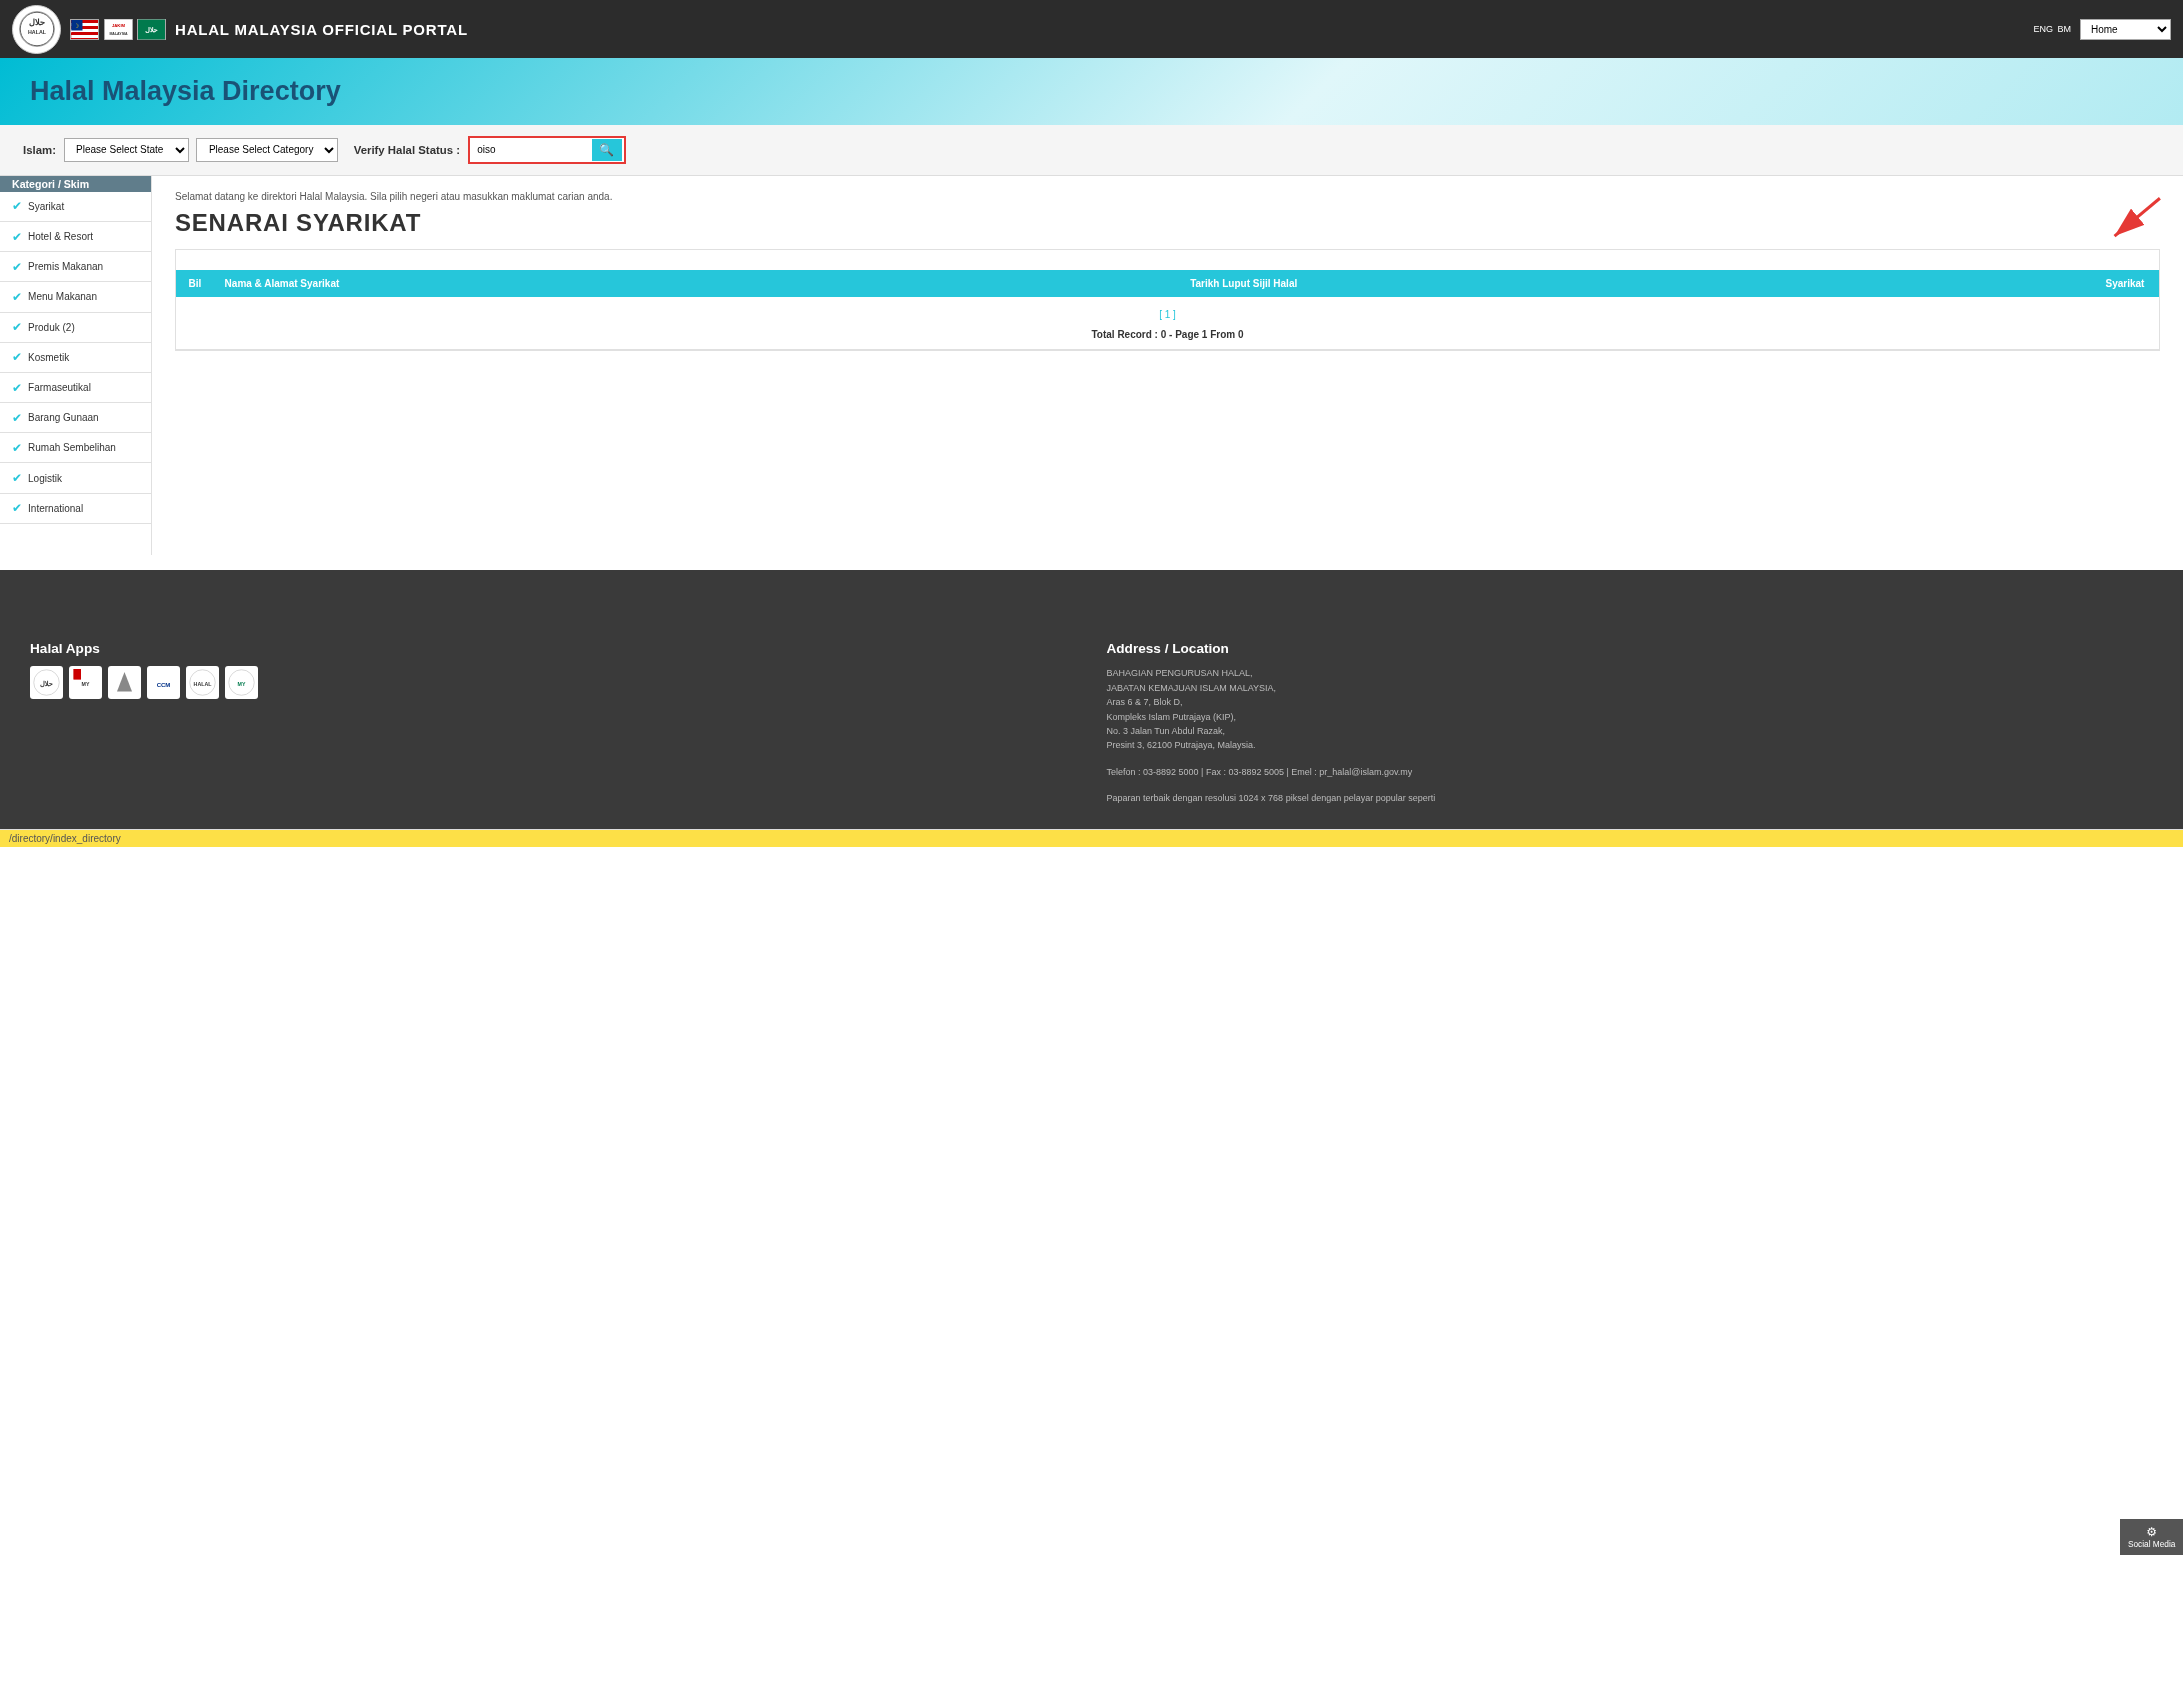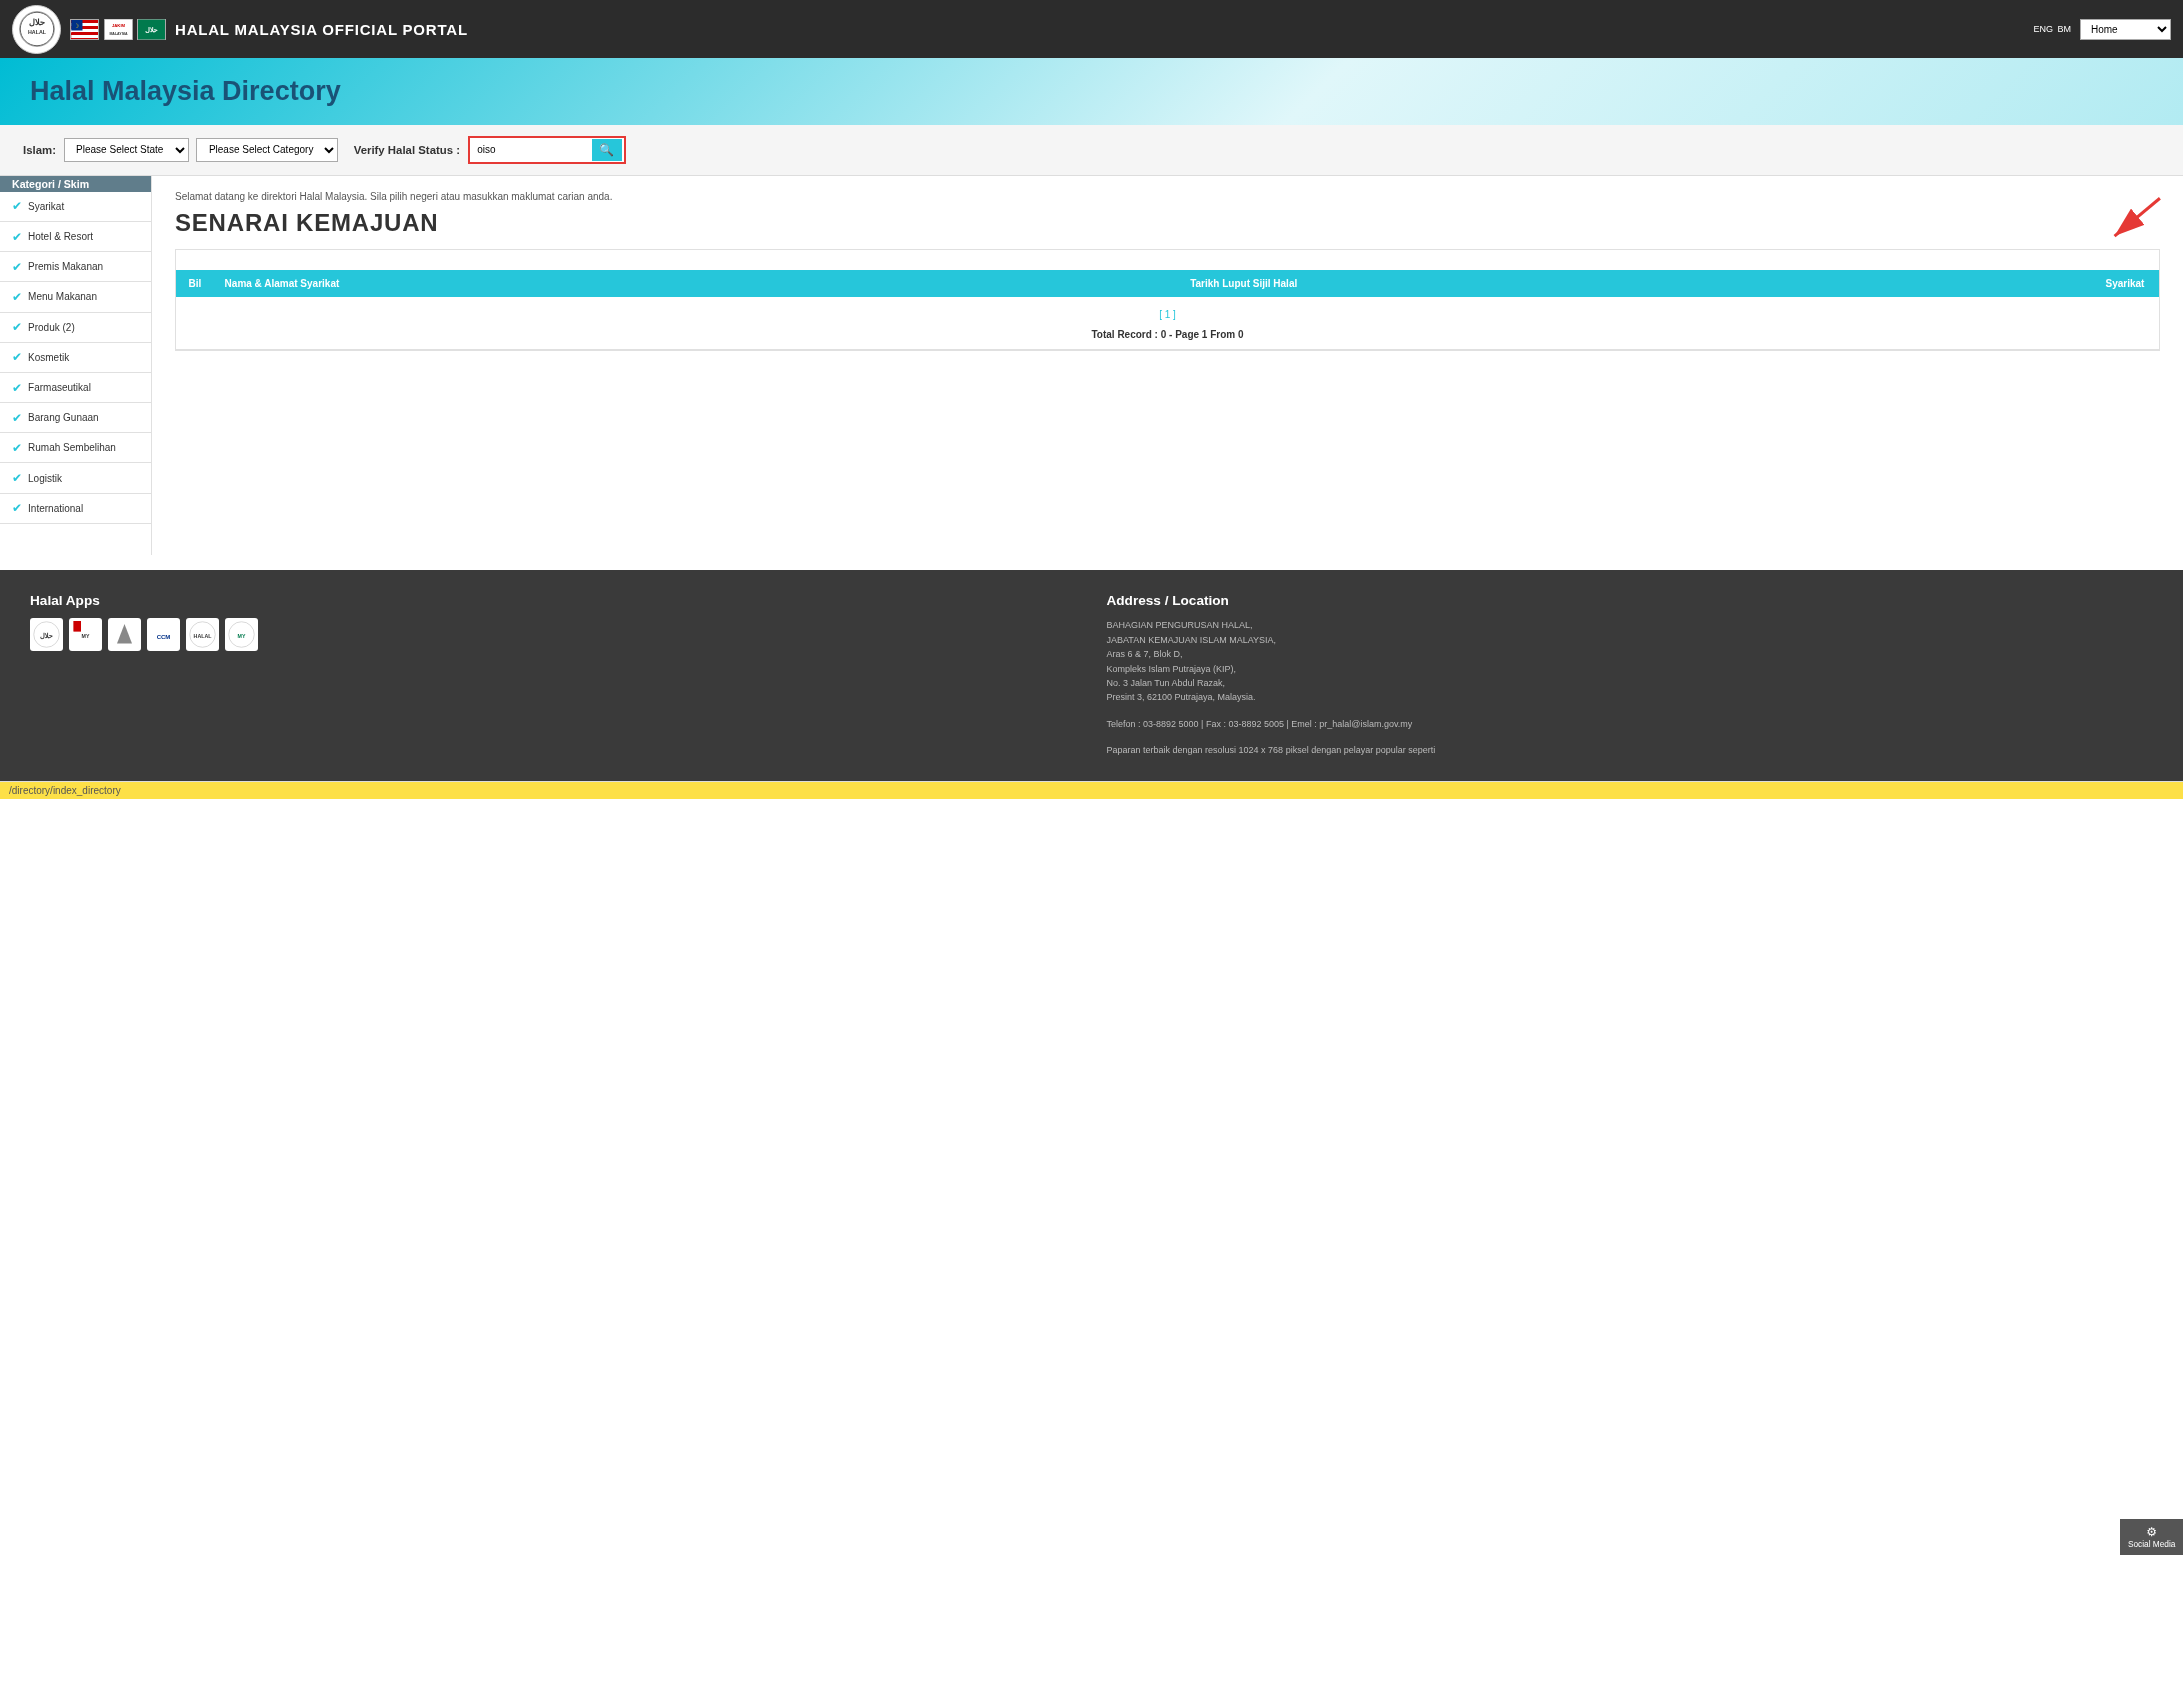--- a/index.html
+++ b/index.html
@@ -239,21 +239,21 @@
     
     .footer {
       background: #3a3a3a;
       color: #ccc;
       padding: 23px 30px;
       display: flex;
       gap: 30px;
       flex-wrap: wrap;
       margin-top: 15px;
     }
-    .footer-col { flex: 1; min-width: 136px; }
+    .footer-col { flex: 1; min-width: 136px; margin-top: 48px; }
     .footer-col h3 { color: #fff; font-size: 13.6px; margin-bottom: 10.6px; }
     .footer-col p { font-size: 9px; line-height: 1.6; color: #bbb; }
     .footer-apps {
       display: flex; flex-wrap: wrap; gap: 6px; margin-top: 7.6px;
     }
     .footer-app-icon {
       width: 33px; height: 33px;
       background: #fff;
       border-radius: 3px;
       display: flex; align-items: center; justify-content: center;
@@ -409,21 +409,21 @@
       <span class="sidebar-item-label">Logistik</span>
     </div>
     <div class="sidebar-item">
       <span class="sidebar-check">✔</span>
       <span class="sidebar-item-label">International</span>
     </div>
   </aside>
 
   <div class="content content-area-wrapper">
     <p class="content-intro">Selamat datang ke direktori Halal Malaysia. Sila pilih negeri atau masukkan maklumat carian anda.</p>
-    <h2 class="content-title">SENARAI KEMAJUAN</h2>
+    <h2 class="content-title">SENARAI SYARIKAT</h2>
 
     <svg style="position:absolute;top:7.6px;right:7.6px;width:136px;height:91px;pointer-events:none;overflow:visible;" viewBox="0 0 180 120" width="136" height="91">
       <defs>
         <marker id="arrowhead" markerWidth="10" markerHeight="7" refX="10" refY="3.5" orient="auto">
           <polygon points="0 0, 10 3.5, 0 7" fill="#e53935"></polygon>
         </marker>
       </defs>
       <line x1="160" y1="20" x2="100" y2="70" stroke="#e53935" stroke-width="4" marker-end="url(#arrowhead)"></line>
     </svg>
 

